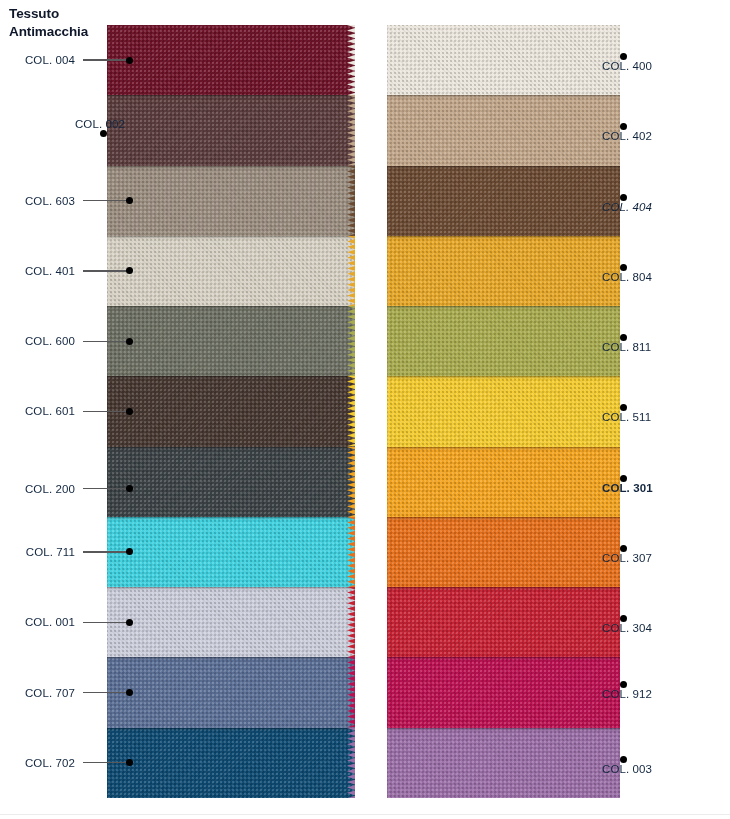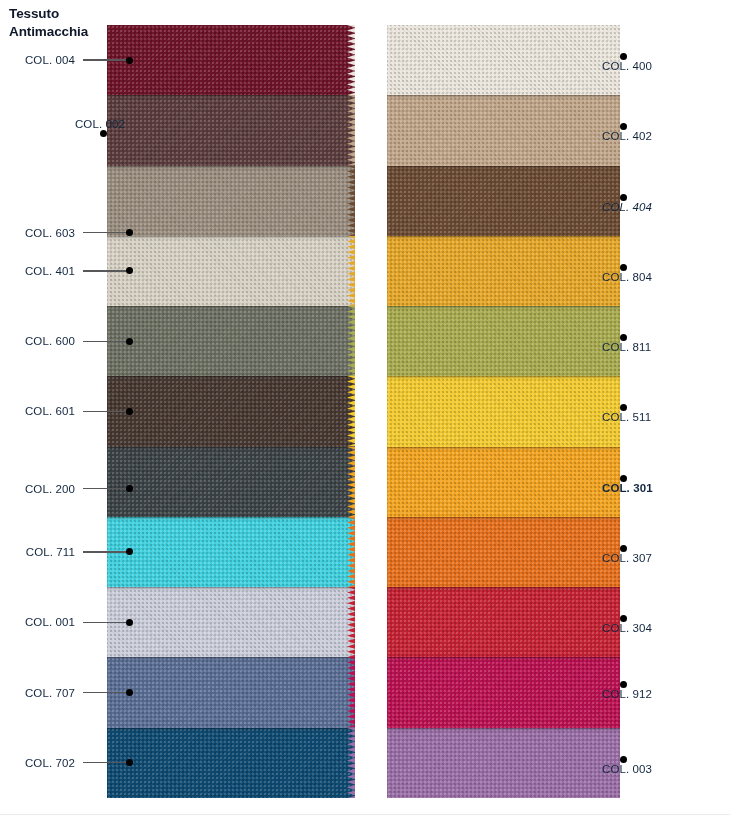--- a/index.html
+++ b/index.html
@@ -205,21 +205,21 @@
           <svg viewBox="0 0 9 100" preserveAspectRatio="none">
             <polygon points="9,0 0,0.00 9,3.85 0,7.69 9,11.54 0,15.38 9,19.23 0,23.08 9,26.92 0,30.77 9,34.62 0,38.46 9,42.31 0,46.15 9,50.00 0,53.85 9,57.69 0,61.54 9,65.38 0,69.23 9,73.08 0,76.92 9,80.77 0,84.62 9,88.46 0,92.31 9,96.15 0,100.00 9,100" fill="#6b4a32"></polygon>
           </svg>
         </div>
       </div>
       <div class="swatch swatch-right" style="background: rgb(107, 74, 50);">
         <div class="tex"></div>
         <div class="tex2"></div>
         <div class="seam"></div>
       </div>
-      <div class="callout callout-left" style="right: 100%; top: calc(50% - 7px); margin-right: -26px; margin-top: 32px;">
+      <div class="callout callout-left" style="right: 100%; top: calc(50% - 7px); margin-right: -26px;">
         <span class="lbl">COL. 603</span>
         <span class="leader"></span>
         <span class="dot"></span>
       </div>
       <div class="callout callout-right" style="left: 100%; top: calc(50% - 7px); margin-left: -26px; font-style: italic;">
         <span class="dot"></span>
         <span class="leader"></span>
         <span class="lbl">COL. 404</span>
       </div>
     </div>

